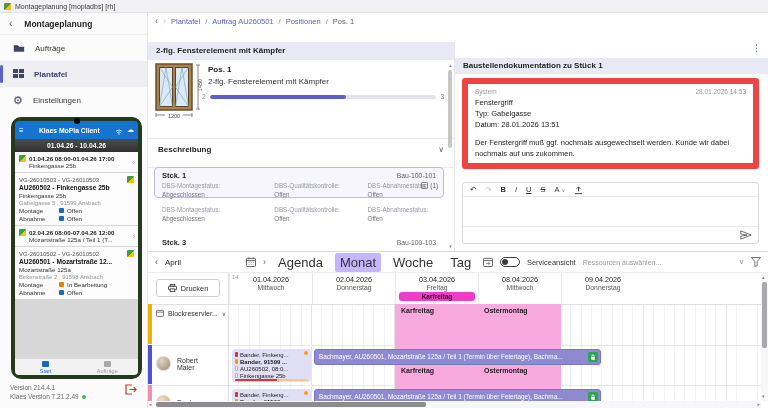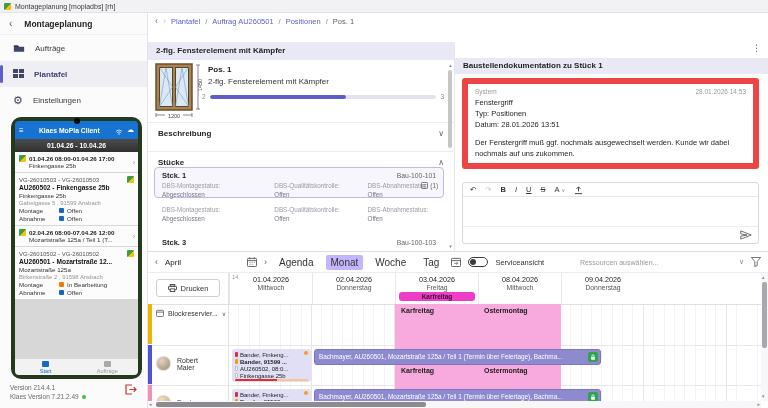--- a/index.html
+++ b/index.html
@@ -63,21 +63,21 @@
   .lp{position:absolute;left:0;top:29px;width:307px;height:209px;border-top:1px solid #ececf0;border-right:1px solid #e8e8ec;overflow:hidden;background:#fff;}
   .panel-head{height:17px;background:#e9e9f5;font-size:8px;font-weight:bold;color:#1f1f1f;padding:3px 8px;}
   .pos{position:absolute;top:17px;left:0;right:0;height:62px;}
   .winsvg{position:absolute;left:7px;top:3px;}
   .pos-t1{position:absolute;left:60px;top:5px;font-size:8px;font-weight:bold;color:#1f1f1f;}
   .pos-t2{position:absolute;left:60px;top:17px;font-size:8px;color:#333;}
   .slider{position:absolute;left:54px;right:10px;top:33px;display:flex;align-items:center;gap:4px;}
   .slider .n{font-size:6.5px;color:#888;}
   .track{flex:1;height:4px;background:#e3e3ef;border-radius:2px;overflow:hidden;}
   .fill{height:100%;width:60%;background:#5b5fc7;border-radius:2px;}
-  .sect{position:absolute;left:0;right:0;height:22px;border-top:1px solid #ececf0;display:flex;align-items:center;justify-content:space-between;padding:0 10px;}
+  .sect{position:absolute;left:0;right:0;height:22px;border-top:1px solid #ececf0;display:flex;align-items:center;justify-content:space-between;padding:0 10px;margin-top:16px;}
   .sect .sl{font-size:8px;font-weight:bold;color:#1f1f1f;}
   .sect .sc{font-size:8px;color:#666;}
   .stk{position:absolute;left:6px;right:10px;}
   .stk-top{display:flex;justify-content:space-between;align-items:baseline;}
   .stk-title{font-size:7.5px;font-weight:bold;color:#242424;}
   .stk-bau{font-size:6.8px;color:#666;}
   .stk-cols{display:flex;margin-top:1px;}
   .stk-col{font-size:6.3px;color:#9a9aa6;line-height:1.45;}
   .stk-col .v{color:#77778a;}
   .c1{width:41%;} .c2{width:34%;} .c3{width:25%;}
@@ -103,21 +103,21 @@
   .ed-color{display:flex;align-items:center;gap:2px;}
   .ed-color .cv{font-size:5px;color:#888;}
   .ed-area{flex:1;}
   .ed-send{height:17px;border-top:1px solid #ececf0;display:flex;align-items:center;justify-content:flex-end;padding:0 6px;flex:none;}
   
   .cal{position:absolute;left:0;right:0;top:238px;bottom:0;border-top:1px solid #dcdce2;background:#fff;}
   .cal-tb{height:21px;display:flex;align-items:center;gap:7px;padding:0 7px;border-bottom:1px solid #ededf0;}
   .cal-tb .nv{font-size:9px;color:#555;}
   .cal-month{font-size:8px;color:#222;}
   .cal-sp{width:52px;}
-  .vtab{font-size:10px;color:#333;padding:2px 5px;border-radius:2px;}
+  .vtab{font-size:13px;color:#333;padding:2px 5px;border-radius:2px;}
   .vtab.on{background:#c4b5fd;}
   .toggle{width:20px;height:10px;border:1px solid #3a3a3a;border-radius:6px;position:relative;}
   .toggle .knob{position:absolute;left:1px;top:1px;width:6px;height:6px;border-radius:50%;background:#3a3a3a;}
   .svc{font-size:7.5px;color:#333;}
   .res-in{margin-left:auto;width:152px;border:none;outline:none;font-size:7px;color:#333;font-family:"Liberation Sans",sans-serif;background:transparent;}
   .res-in::placeholder{color:#9a9a9a;}
   .cal-tb .dd{font-size:7px;color:#888;}
   .cal-body{position:absolute;left:0;right:0;top:21px;bottom:0;}
   .res-col{position:absolute;left:0;top:0;width:81px;bottom:7px;border-right:1px solid #e2e2e6;background:#fff;z-index:2;}
   .print{position:absolute;left:8px;top:6px;width:64px;height:18px;border:1px solid #cfcfcf;border-radius:3px;display:flex;align-items:center;justify-content:center;gap:4px;background:#fff;}
@@ -380,21 +380,21 @@
 
     <div class="rp">
       <span class="kebab">⋮</span>
       <div class="rp-head">Baustellendokumentation zu Stück 1</div>
       <div class="msg">
         <div class="msg-meta">
           <span>System</span>
           <span>28.01.2026 14:53</span>
         </div>
         <div class="msg-l">Fenstergriff</div>
-        <div class="msg-l">Typ: Positionen</div>
+        <div class="msg-l">Typ: Gabelgasse</div>
         <div class="msg-l">Datum: 28.01.2026 13:51</div>
         <div class="msg-b">Der Fenstergriff muß ggf. nochmals ausgewechselt werden. Kunde wir dabei nochmals auf uns zukommen.</div>
       </div>
       <div class="editor">
         <div class="ed-tb">
           <span class="ed-b">↶</span>
           <span class="ed-b dis">↷</span>
           <span class="ed-b bold">B</span>
           <span class="ed-b it">I</span>
           <span class="ed-b un">U</span>

